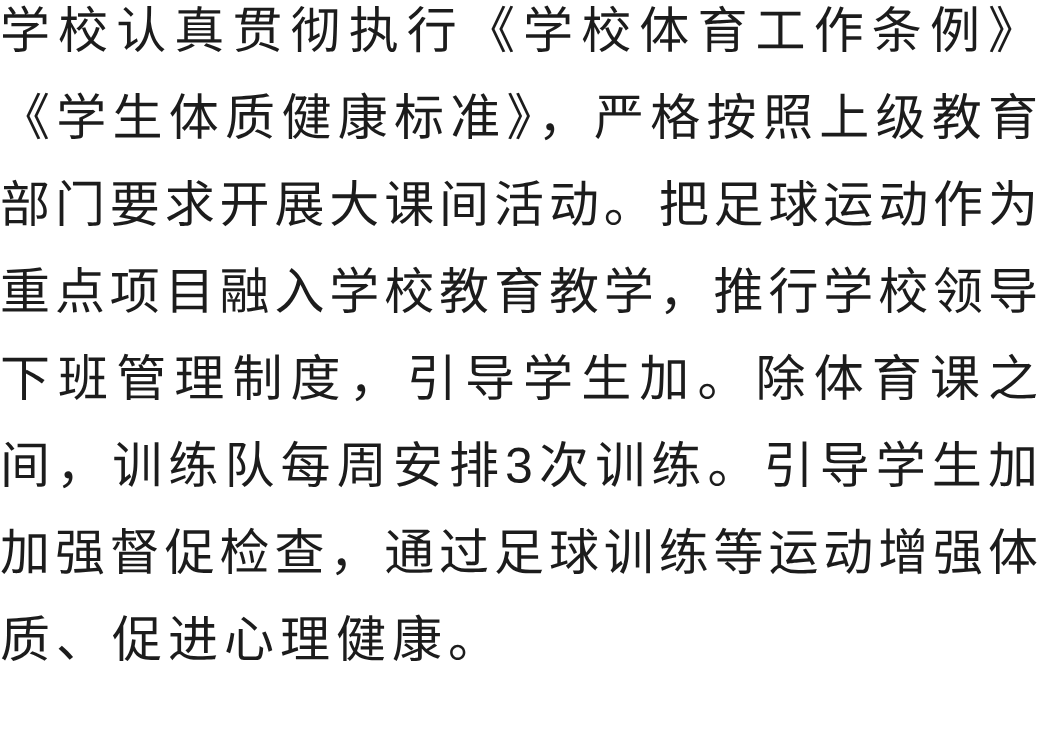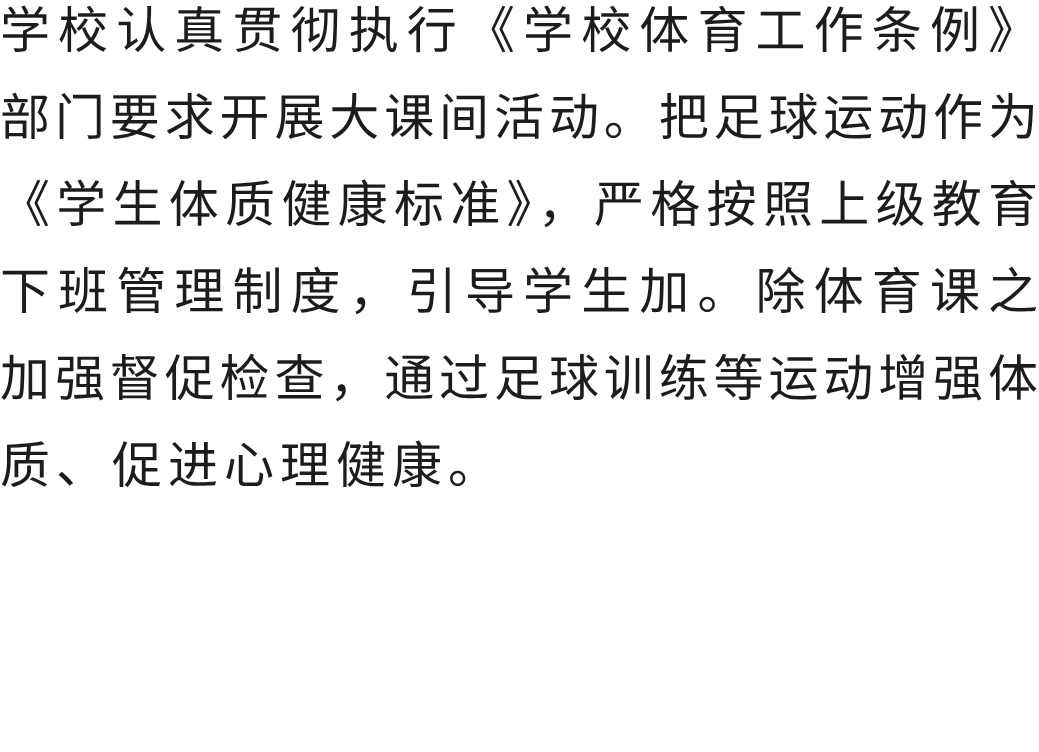--- a/index.html
+++ b/index.html
@@ -32,18 +32,20 @@
     text-align: left;
     text-align-last: left;
     letter-spacing: 6px;
   }
 </style>
 </head>
 <body>
 
 <div class="doc" lang="zh-CN">
   <div class="line">学校认真贯彻执行《学校体育工作条例》</div>
+  <div class="line">《学生体质健康标准》，严格按照上级教育</div>
   <div class="line">部门要求开展大课间活动。把足球运动作为</div>
-  <div class="line">《学生体质健康标准》，严格按照上级教育</div>
+  <div class="line">重点项目融入学校教育教学，推行学校领导</div>
   <div class="line">下班管理制度，引导学生加。除体育课之</div>
+  <div class="line">间，训练队每周安排3次训练。引导学生加</div>
   <div class="line">加强督促检查，通过足球训练等运动增强体</div>
   <div class="line last">质、促进心理健康。</div>
 </div>
 
 </body></html>

